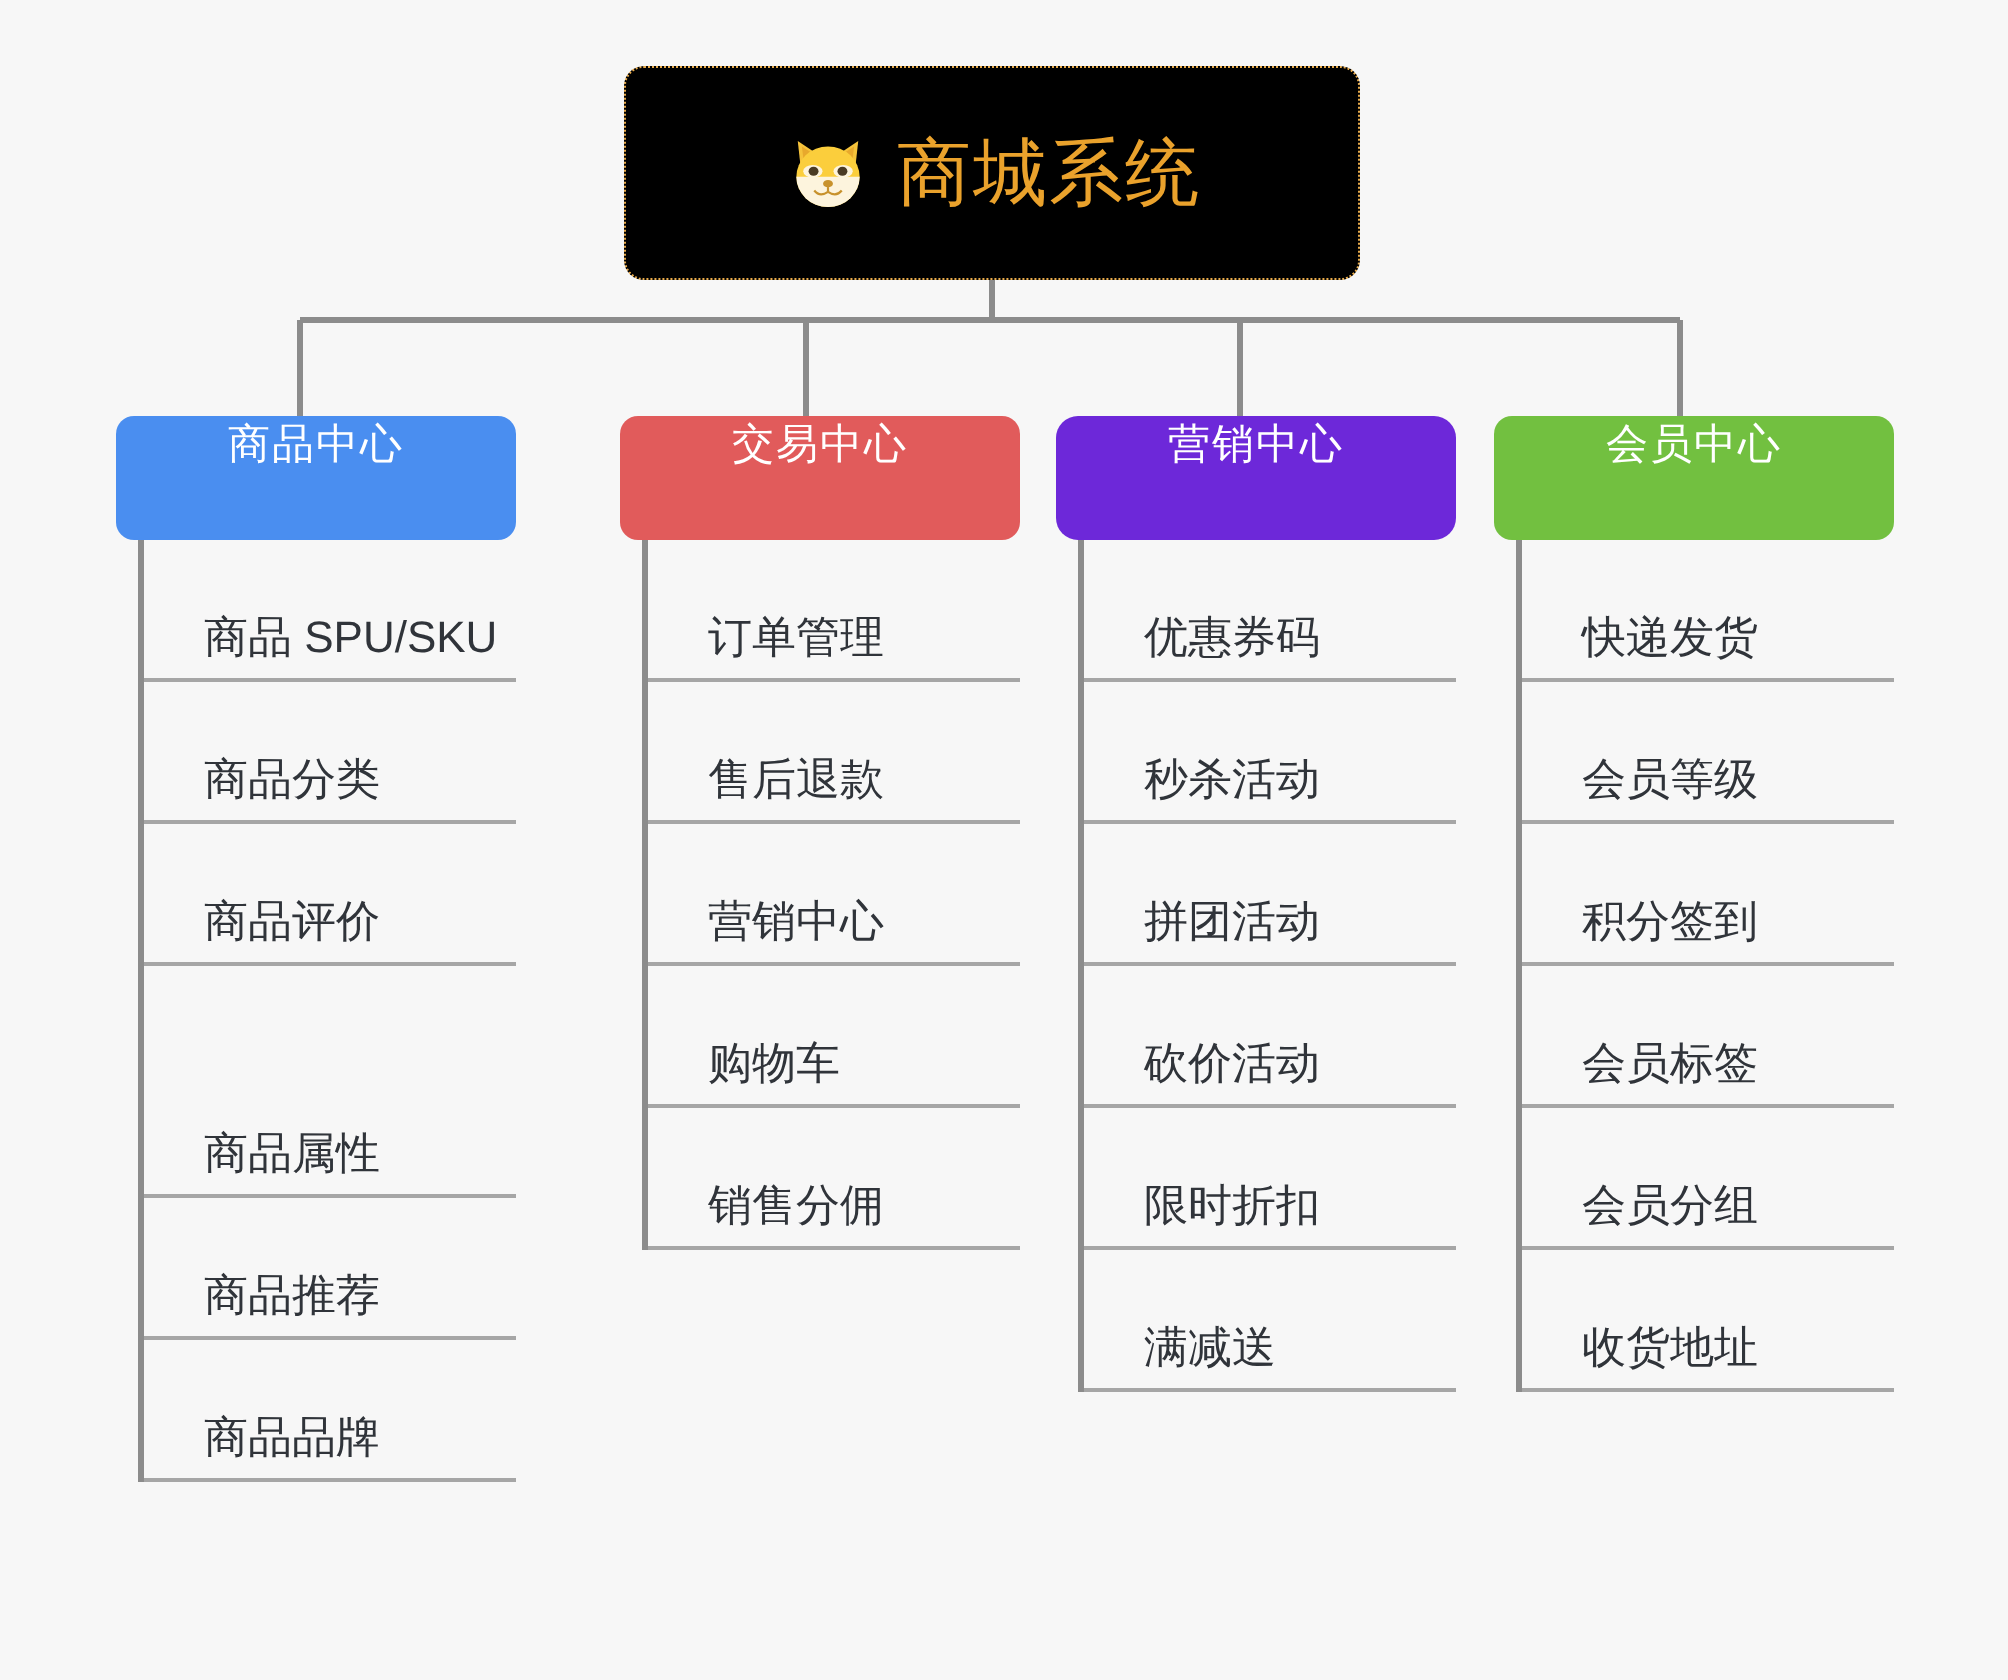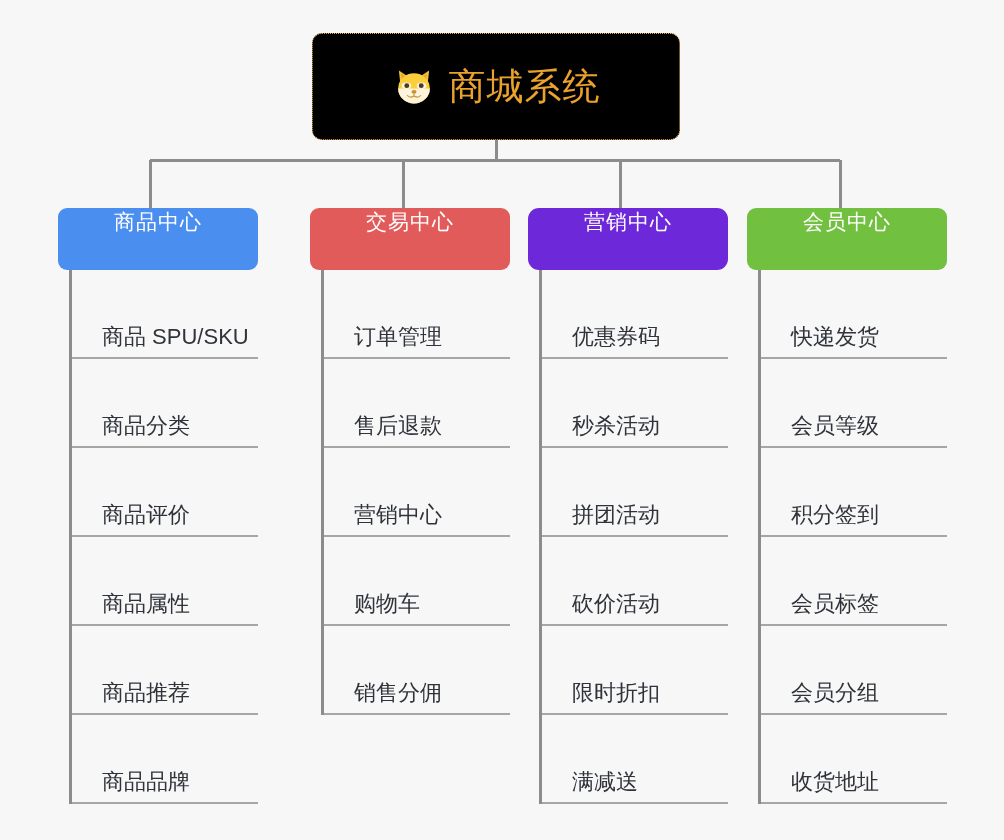--- a/index.html
+++ b/index.html
@@ -66,21 +66,21 @@
   .trunk {
     position: absolute;
     left: 11px;
     top: 0;
     bottom: 0;
     width: 3px;
     background: #8c8c8c;
   }
   .leaf {
     position: relative;
-    height: 89px;
+    height: 71px;
     margin-left: 3px;
     display: flex;
     align-items: flex-end;
     justify-content: flex-start;
     border-bottom: 2px solid #a6a6a6;
     padding-bottom: 3px;
   }
   .leaf-label {
     font-size: 22px;
     color: #30343a;
@@ -138,21 +138,21 @@
       <div class="trunk" style="background: rgb(140, 140, 140);"></div>
       <div class="leaf" style="border-bottom-color: rgb(166, 166, 166);">
           <span class="leaf-label">商品 SPU/SKU</span>
         </div>
       <div class="leaf" style="border-bottom-color: rgb(166, 166, 166);">
           <span class="leaf-label">商品分类</span>
         </div>
       <div class="leaf" style="border-bottom-color: rgb(166, 166, 166);">
           <span class="leaf-label">商品评价</span>
         </div>
-      <div class="leaf" style="border-bottom-color: rgb(166, 166, 166);">
+      <div class="leaf" style="border-bottom-color: rgb(166, 166, 166); margin-top: 45px;">
           <span class="leaf-label">商品属性</span>
         </div>
       <div class="leaf" style="border-bottom-color: rgb(166, 166, 166);">
           <span class="leaf-label">商品推荐</span>
         </div>
       <div class="leaf" style="border-bottom-color: rgb(166, 166, 166);">
           <span class="leaf-label">商品品牌</span>
         </div>
     </div>
   </div>

